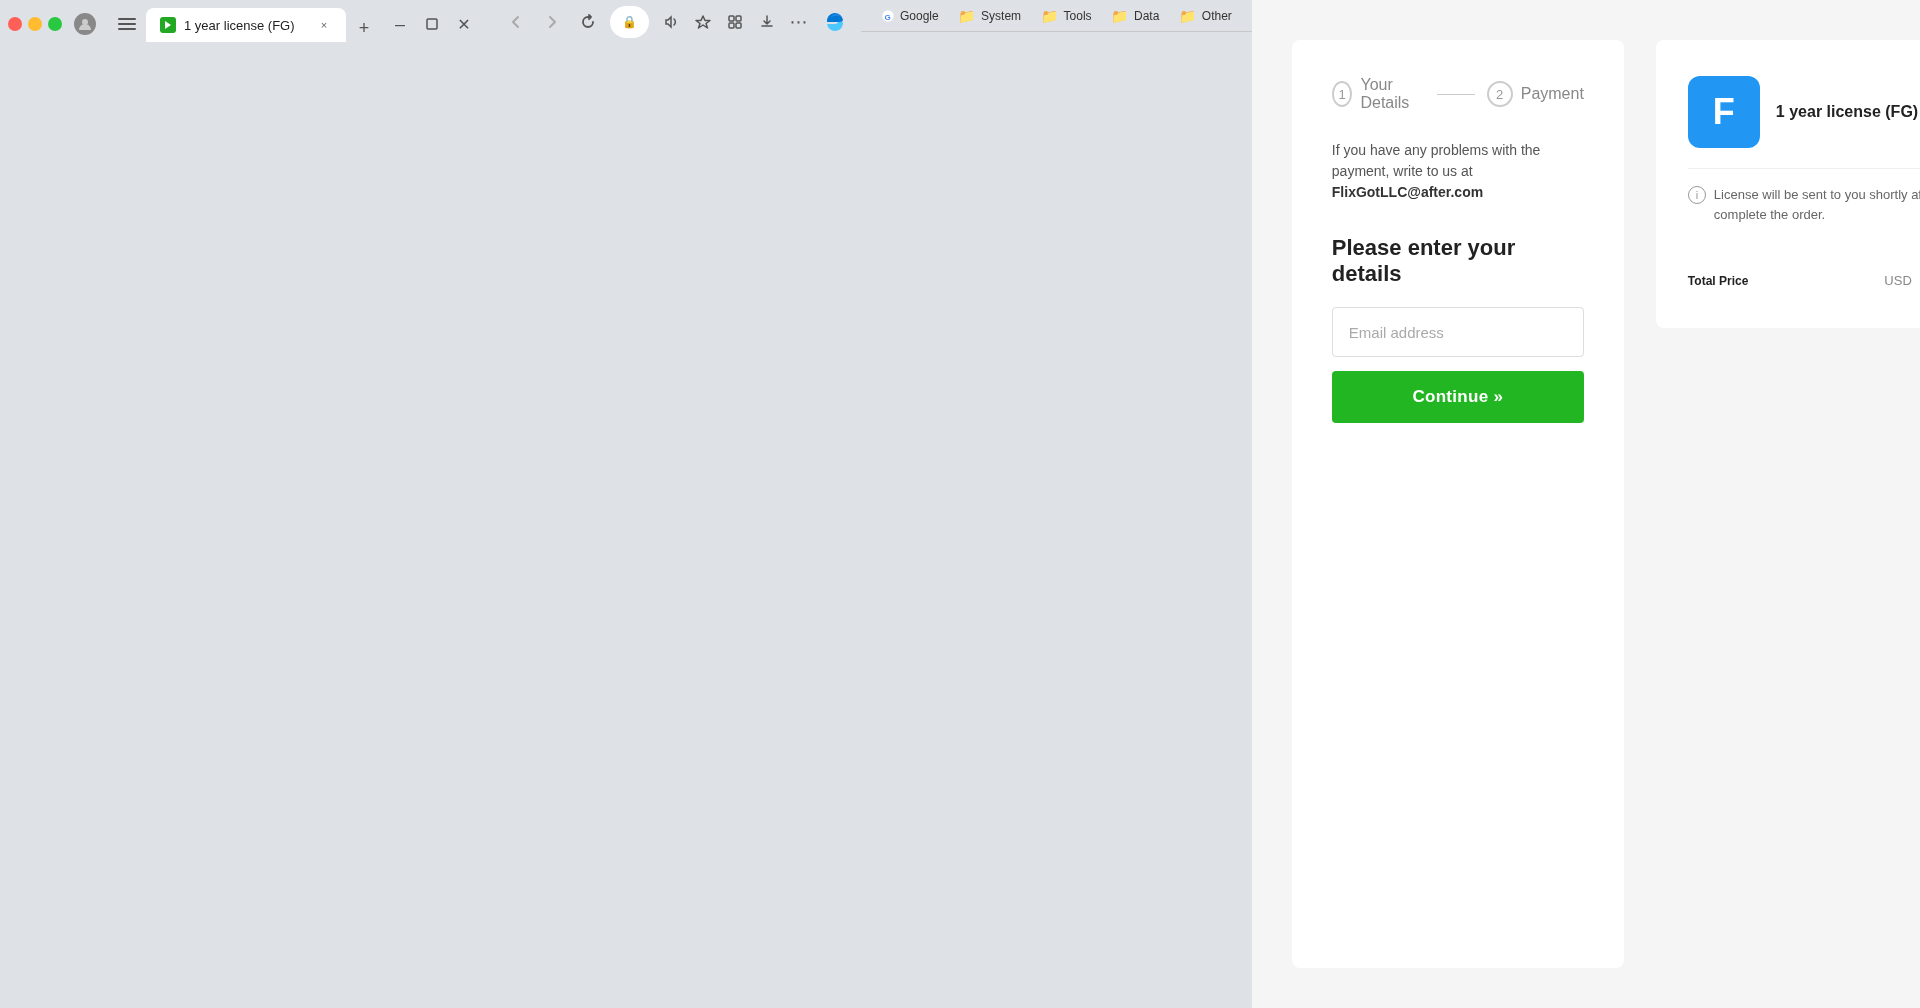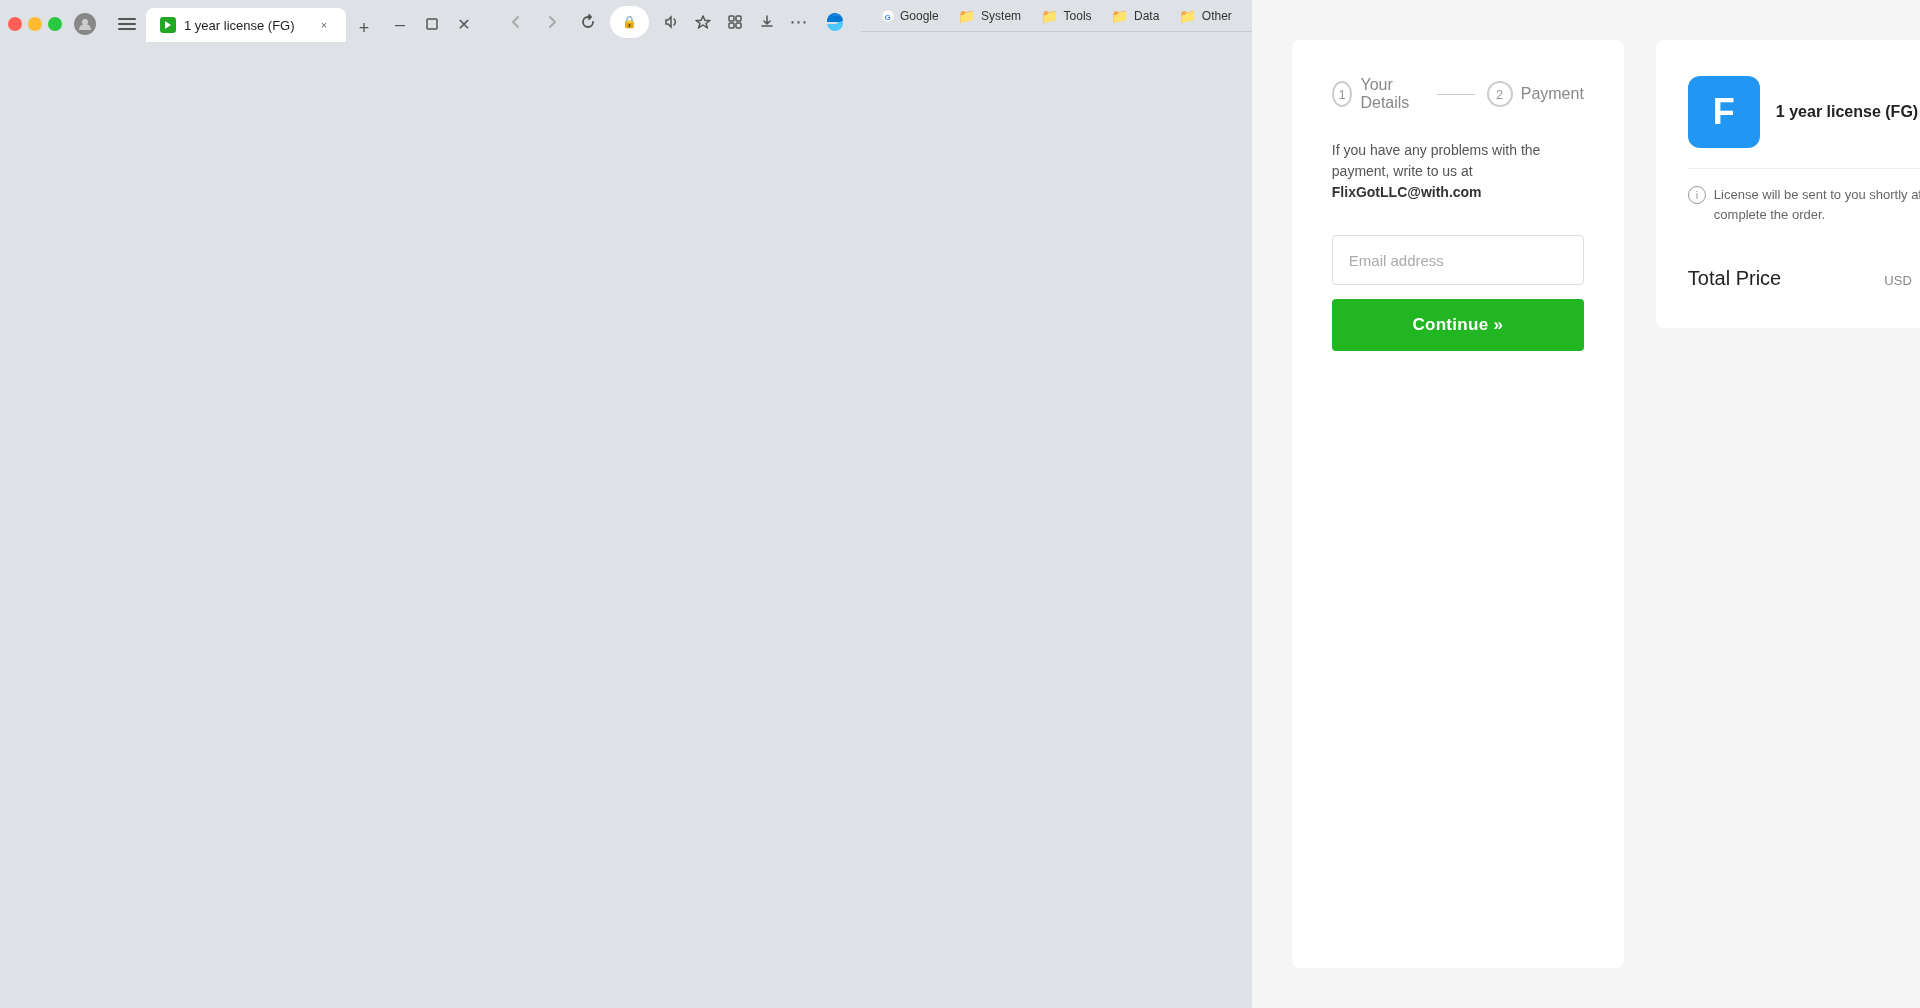--- a/index.html
+++ b/index.html
@@ -58,21 +58,21 @@
     .continue-btn { width: 100%; height: 52px; background: #22b722; border: none; border-radius: 4px; color: #fff; font-size: 17px; font-weight: 600; cursor: pointer; margin-top: 14px; letter-spacing: 0.3px; }
 
     
     .product-row { display: flex; align-items: center; gap: 16px; margin-bottom: 20px; }
     .product-logo { width: 72px; height: 72px; background: #2196f3; border-radius: 12px; display: flex; align-items: center; justify-content: center; }
     .product-logo-letter { color: #fff; font-size: 36px; font-weight: 700; font-family: sans-serif; }
     .product-name { font-size: 16px; font-weight: 600; color: #222; }
     .license-info { display: flex; align-items: flex-start; gap: 8px; font-size: 13px; color: #666; line-height: 1.5; padding: 16px 0; border-top: 1px solid #eee; margin-bottom: 16px; }
     .info-icon { width: 18px; height: 18px; border: 1.5px solid #999; border-radius: 50%; display: flex; align-items: center; justify-content: center; font-size: 11px; color: #999; flex-shrink: 0; margin-top: 1px; }
     .price-row { display: flex; align-items: baseline; justify-content: space-between; padding-top: 4px; }
-    .price-label { font-size: 20px; font-weight: 400; color: #222; }
+    .price-label { font-size: 12px; font-weight: 700; color: #222; }
     .price-value { display: flex; align-items: baseline; gap: 22px; margin-left: 39px; }
     .price-currency { font-size: 13px; color: #888; }
     .price-amount { font-size: 28px; font-weight: 700; color: #222; }
   </style>
 </head>
 <body>
 
 <div class="browser-chrome" style="height:100%;">
 
   <div class="title-bar">
@@ -225,24 +225,25 @@
                 <span>2</span>
               </div>
             <span class="step-label">Payment</span>
           </div>
         </div>
 
         
         <p class="info-text">
           <span>If you have any problems with the payment, write to us at</span>
           <br>
-          <strong class="info-email">FlixGotLLC@with.com</strong>
+          <strong class="info-email">FlixGotLLC@after.com</strong>
         </p>
 
         
+        <h2 class="form-title">Please enter your details</h2>
         <input type="email" class="email-input" placeholder="Email address" style="">
         <button class="continue-btn">Continue »</button>
       </div>
 
       <div class="checkout-right">
         <div class="product-row">
           <div class="product-logo">
             <span class="product-logo-letter">F</span>
           </div>
           <span class="product-name">1 year license (FG)</span>

